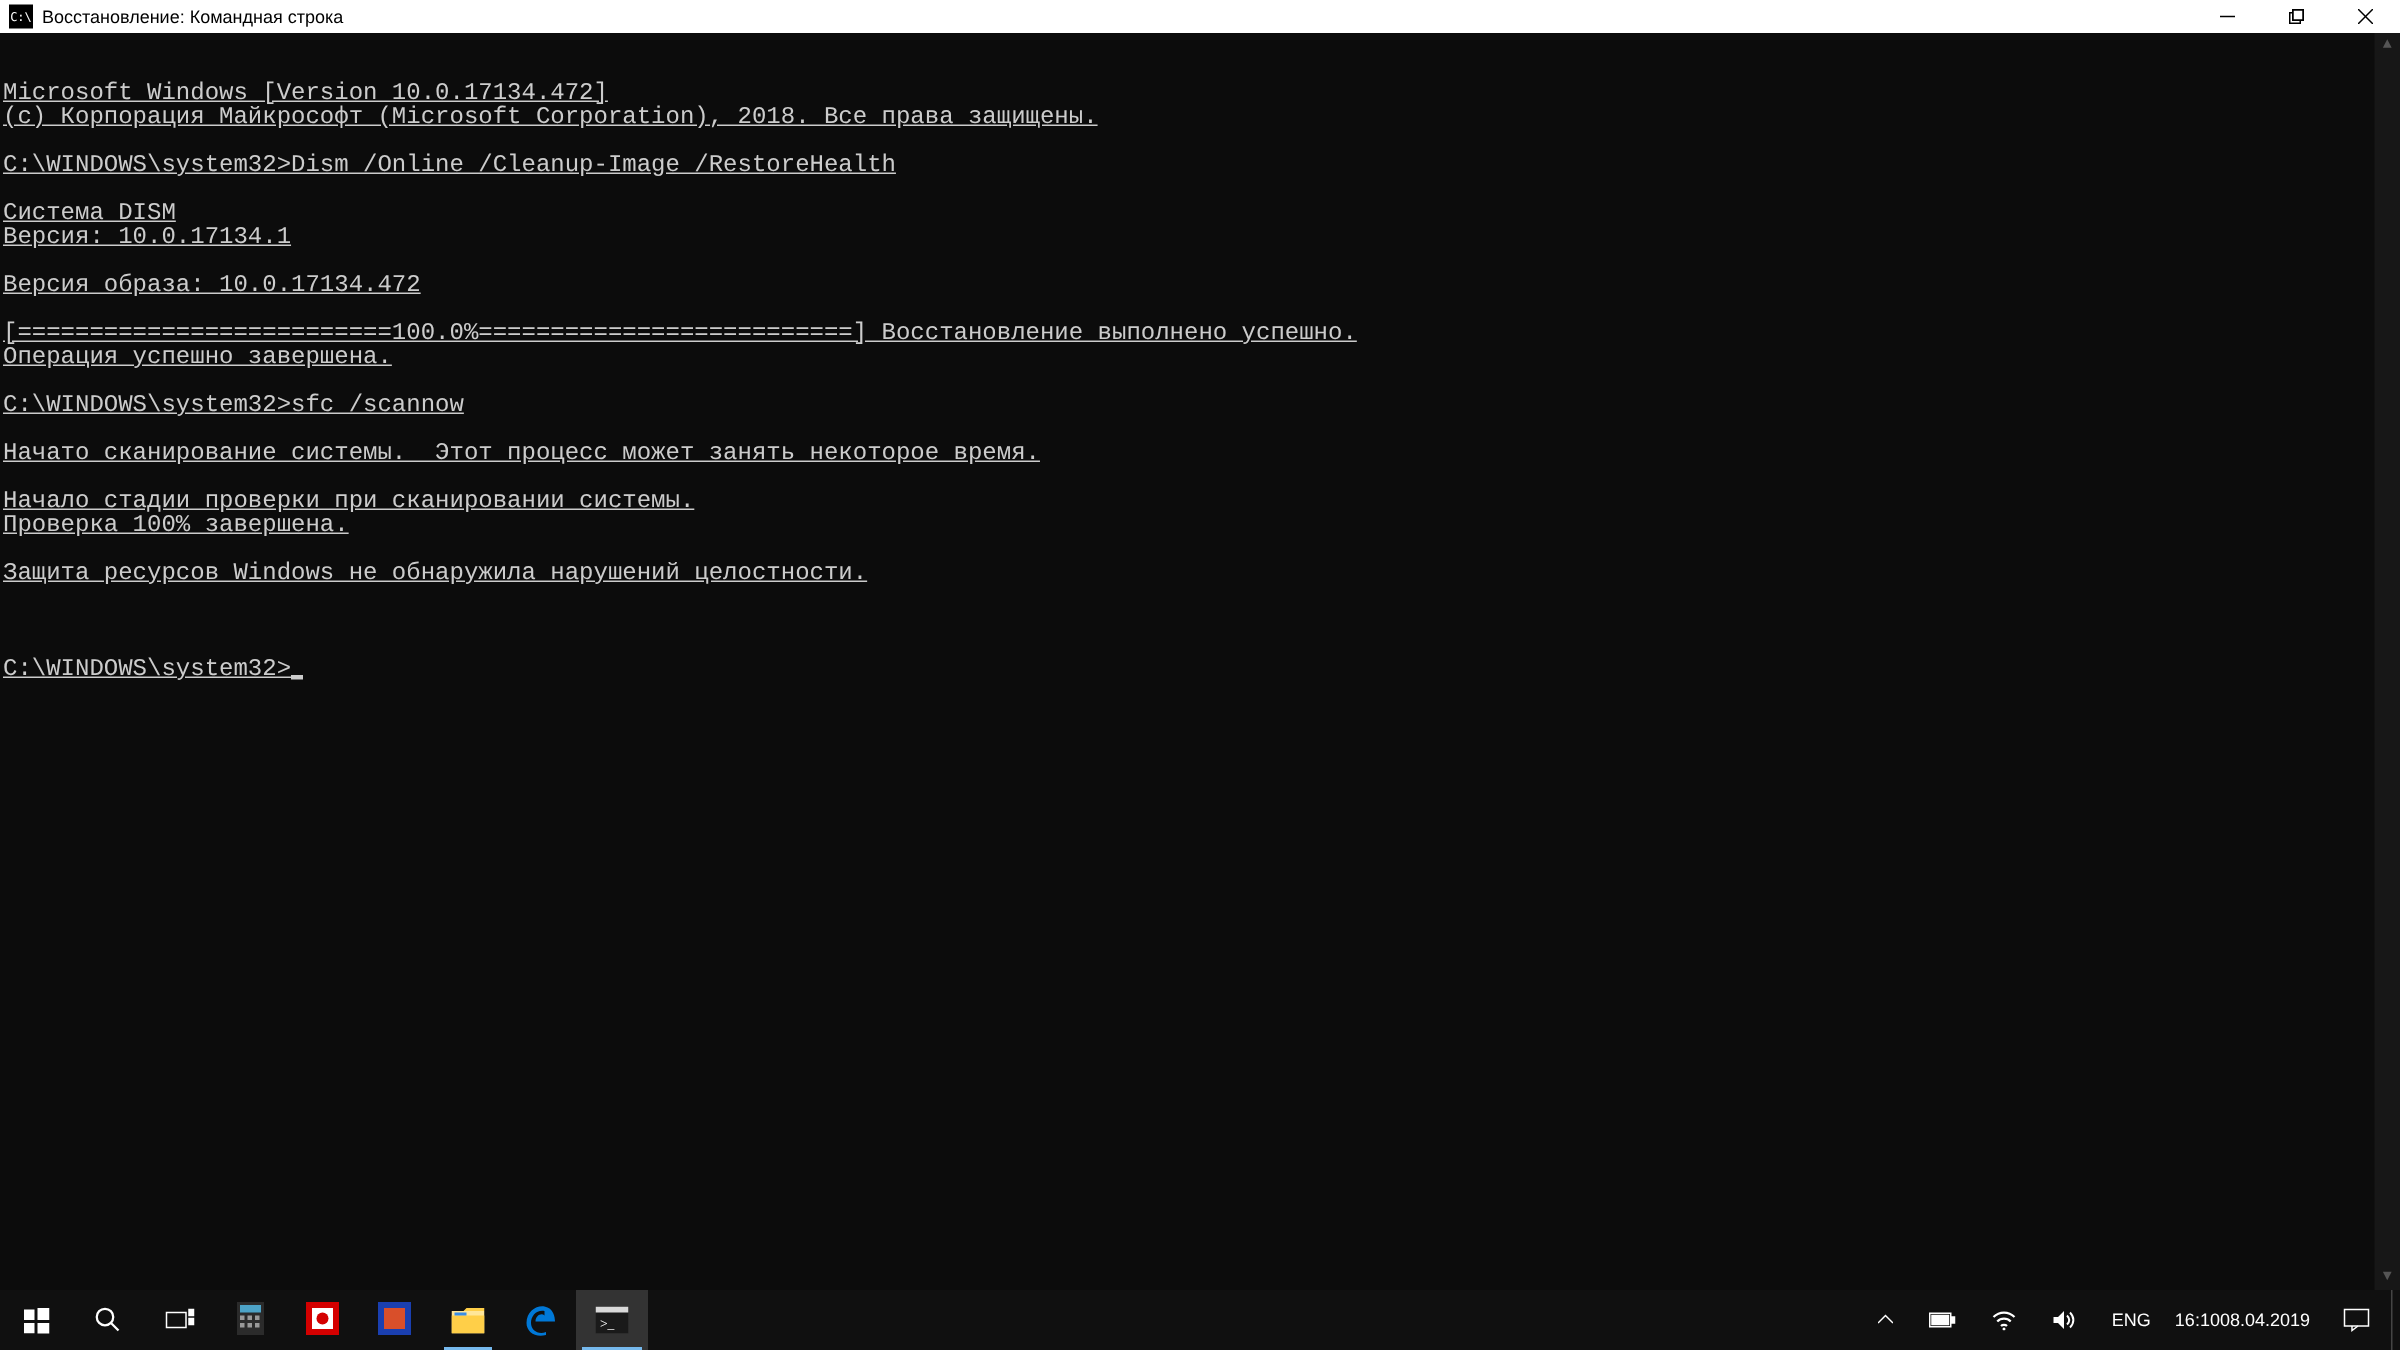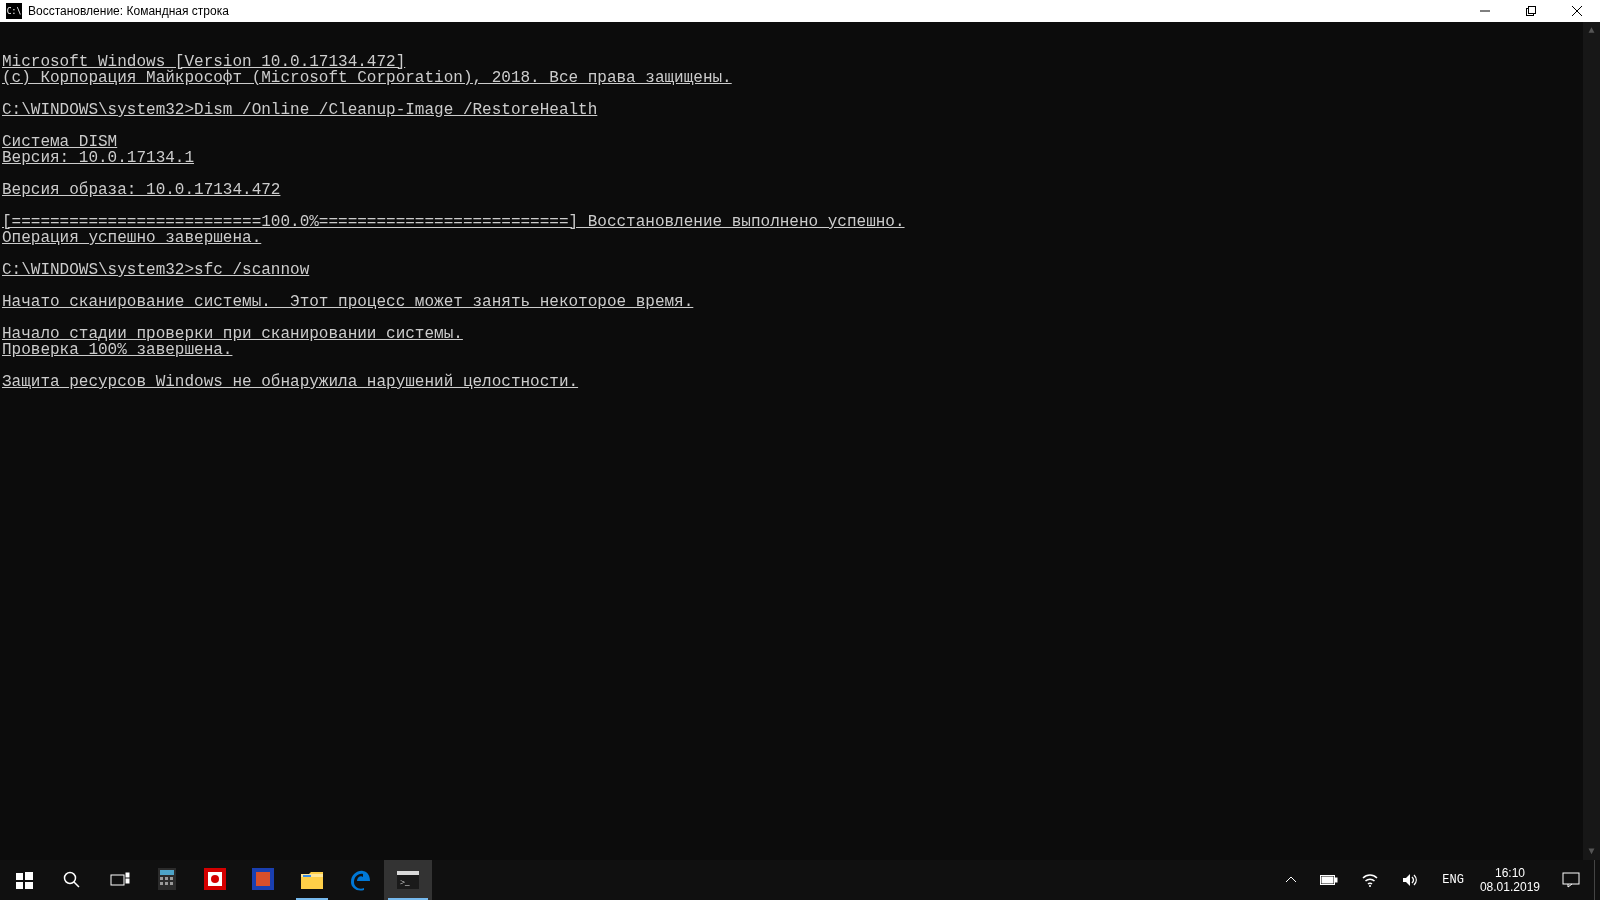--- a/index.html
+++ b/index.html
@@ -23,24 +23,24 @@
   .scrollbar .arrow.up { top:0; }
   .scrollbar .arrow.down { bottom:0; }
 
   
   .taskbar { height:40px; background:#101010; display:flex; align-items:stretch; color:#fff; font-size:12px; }
   .tb-btn { width:48px; display:flex; align-items:center; justify-content:center; position:relative; }
   .tb-btn.active { background:#333; }
   .tb-btn.active::after { content:""; position:absolute; bottom:0; left:4px; right:4px; height:2px; background:#76b9ed; }
   .tb-btn.running::after { content:""; position:absolute; bottom:0; left:8px; right:8px; height:2px; background:#76b9ed; }
   .tb-spacer { flex:1 1 auto; }
-  .tray { display:flex; align-items:center; gap:24px; padding:0 8px;font-family:Liberation Mono, monospace; }
+  .tray { display:flex; align-items:center; gap:24px; padding:0 8px; }
   .tray .tray-icon { display:flex; align-items:center; justify-content:center; height:40px; }
   .tray .tray-icon svg { stroke:#fff; fill:none; }
-  .clock { display:flex; flex-direction:column; align-items:center; justify-content:center; font-size:12px; line-height:14px; padding:0 8px; }
+  .clock { display:flex; align-items:center; justify-content:center; font-size:12px; line-height:14px; padding:0 8px; }
   .action-center { width:46px; display:flex; align-items:center; justify-content:center; }
   .show-desktop { width:6px; border-left:1px solid #444; }
 
   
   .app-tile { width:24px; height:24px; }
 </style>
 </head>
 <body>
 
 <div class="window">
@@ -64,20 +64,21 @@
     <div class="win-btn close">
       <svg width="10" height="10">
           <line x1="0" y1="0" x2="10" y2="10"></line>
           <line x1="10" y1="0" x2="0" y2="10"></line>
         </svg>
     </div>
   </div>
 
   <div class="console">
     <div id="console-lines"><div class="line">Microsoft Windows [Version 10.0.17134.472]</div><div class="line">(c) Корпорация Майкрософт (Microsoft Corporation), 2018. Все права защищены.</div><div class="line"></div><div class="line">C:\WINDOWS\system32&gt;Dism /Online /Cleanup-Image /RestoreHealth</div><div class="line"></div><div class="line">Cистема DISM</div><div class="line">Версия: 10.0.17134.1</div><div class="line"></div><div class="line">Версия образа: 10.0.17134.472</div><div class="line"></div><div class="line">[==========================100.0%==========================] Восстановление выполнено успешно.</div><div class="line">Операция успешно завершена.</div><div class="line"></div><div class="line">C:\WINDOWS\system32&gt;sfc /scannow</div><div class="line"></div><div class="line">Начато сканирование системы.  Этот процесс может занять некоторое время.</div><div class="line"></div><div class="line">Начало стадии проверки при сканировании системы.</div><div class="line">Проверка 100% завершена.</div><div class="line"></div><div class="line">Защита ресурсов Windows не обнаружила нарушений целостности.</div><div class="line"></div></div>
+    <div class="line"><span>C:\WINDOWS\system32&gt;</span><span class="cursor"></span></div>
     <div class="scrollbar">
       <div class="arrow up">▲</div>
       <div class="arrow down">▼</div>
     </div>
   </div>
 
   <div class="taskbar">
     <div class="tb-btn">
       <svg width="17" height="17">
         <rect x="0" y="1" width="7" height="7" fill="#fff"></rect>
@@ -172,21 +173,21 @@
         <svg width="16" height="14" stroke="#fff" fill="none" stroke-width="1.3">
           <path d="M1 5 L4 5 L8 1 L8 13 L4 9 L1 9 Z" fill="#fff" stroke="none"></path>
           <path d="M10 4 C12 6 12 8 10 10"></path>
             <path d="M12 2 C15 5 15 9 12 12"></path>
         </svg>
       </div>
       <div class="tray-icon" style="font-size:12px;">ENG</div>
     </div>
     <div class="clock">
       <div>16:10</div>
-      <div>08.01.2019</div>
+      <div>08.04.2019</div>
     </div>
     <div class="action-center">
       <svg width="18" height="16" stroke="#fff" fill="none">
           <rect x="1" y="1" width="16" height="11"></rect>
           <path d="M6 12 L6 15 L10 12"></path>
         </svg>
     </div>
     <div class="show-desktop"></div>
   </div>
 

